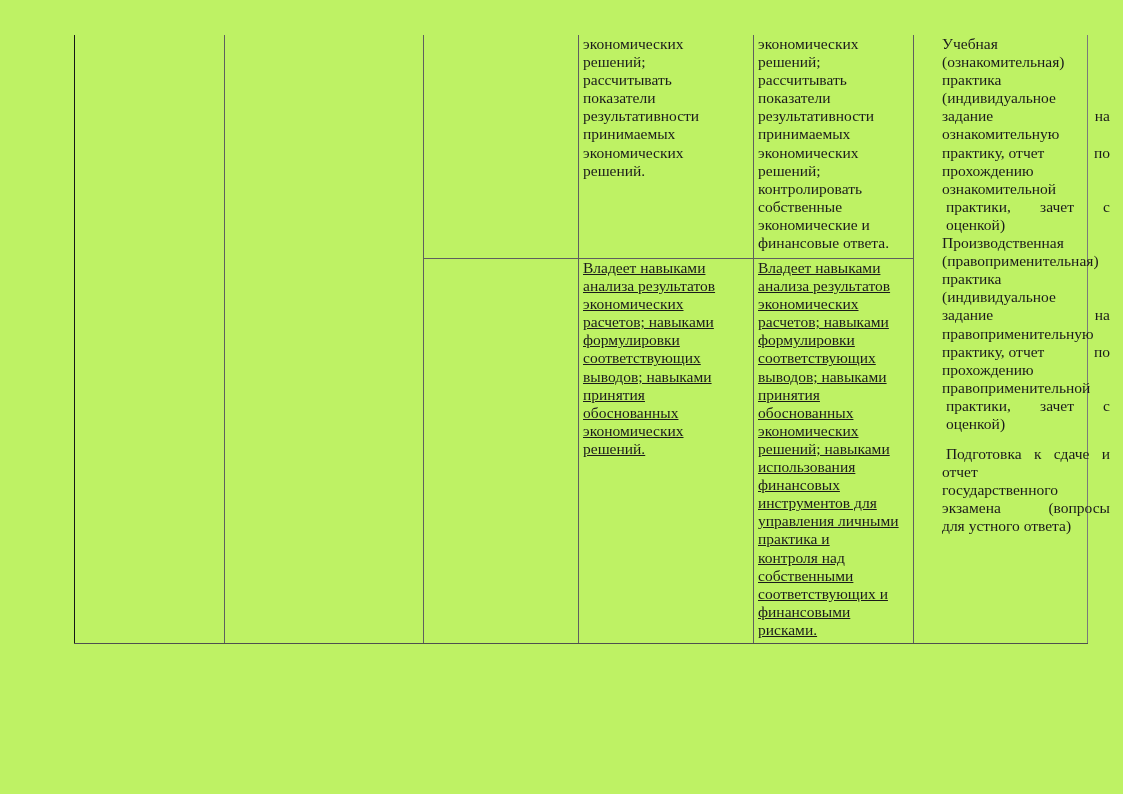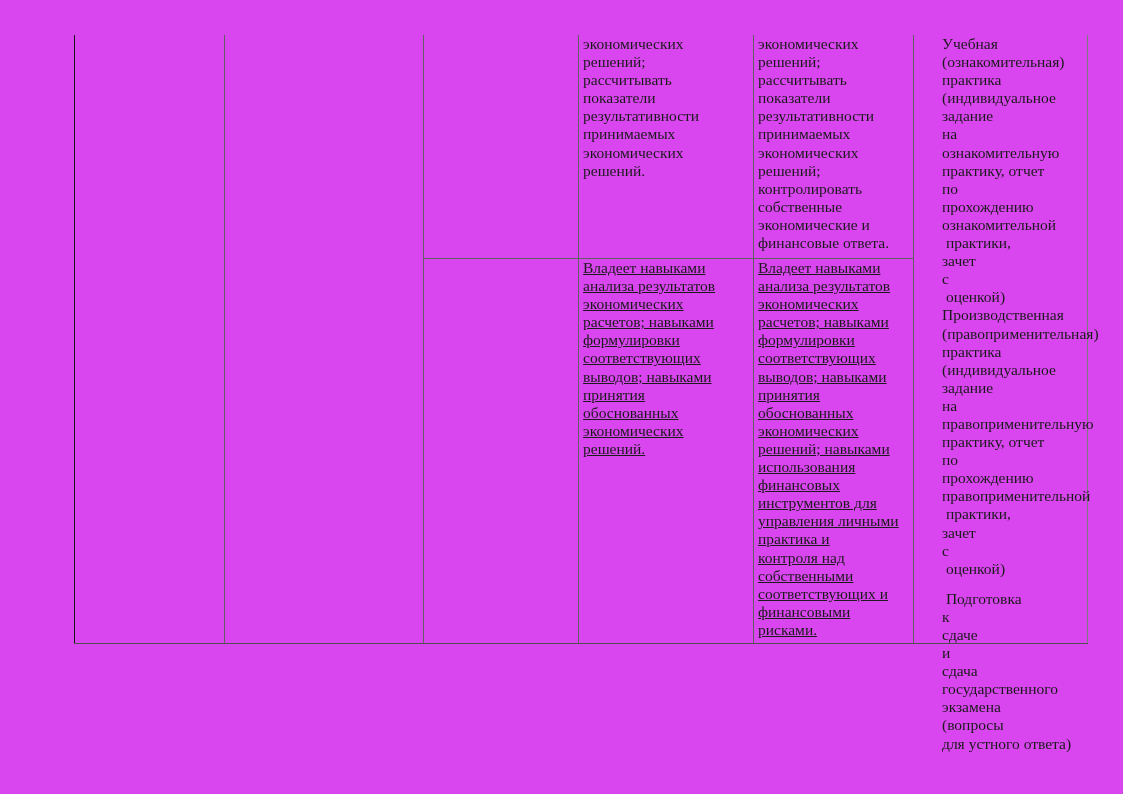--- a/index.html
+++ b/index.html
@@ -4,21 +4,21 @@
 <style>
   html, body {
     margin: 0;
     padding: 0;
     background: #ffffff;
   }
   #page {
     position: relative;
     width: 1123px;
     height: 794px;
-    background: #d946ef;
+    background: #bef264;
     overflow: hidden;
     font-family: "Liberation Serif", "DejaVu Serif", serif;
     color: #1b1b1b;
   }
   #table-fragment {
     position: absolute;
     left: 74px;
     top: 35px;
     width: 1014px;
     height: 609px;
@@ -51,21 +51,20 @@
   .textblock {
     position: absolute;
     font-size: 15.5px;
     line-height: 18.1px;
     color: #1b1b1b;
   }
   .line { white-space: pre; }
   .line.just {
     display: flex;
     justify-content: space-between;
-    flex-direction: column;
   }
   .line.just span { white-space: pre; }
   .line.spacer { height: 12px; }
   .tb-col4 { left: 509px; width: 167px; }
   .tb-col5 { left: 684px; width: 153px; }
   .tb-col6 { left: 868px; width: 168px; }
   .tb-row1 { top: 0; }
   .tb-row2 { top: 224px; text-decoration: underline; }
 </style>
 </head>
@@ -172,20 +171,20 @@
         <div class="line">(индивидуальное</div>
         <div class="line just"><span>задание</span><span>на</span></div>
         <div class="line">правоприменительную</div>
         <div class="line just"><span>практику, отчет</span><span>по</span></div>
         <div class="line">прохождению</div>
         <div class="line">правоприменительной</div>
         <div class="line just"><span>&nbsp;практики,</span><span>зачет</span><span>с</span></div>
         <div class="line">&nbsp;оценкой)</div>
         <div class="line spacer"></div>
         <div class="line just"><span>&nbsp;Подготовка</span><span>к</span><span>сдаче</span><span>и</span></div>
-        <div class="line">сдача</div>
+        <div class="line">отчет</div>
         <div class="line">государственного</div>
         <div class="line just"><span>экзамена</span><span>(вопросы</span></div>
         <div class="line">для устного ответа)</div>
       </div>
 
   </div>
 </div>
 
 </body></html>

